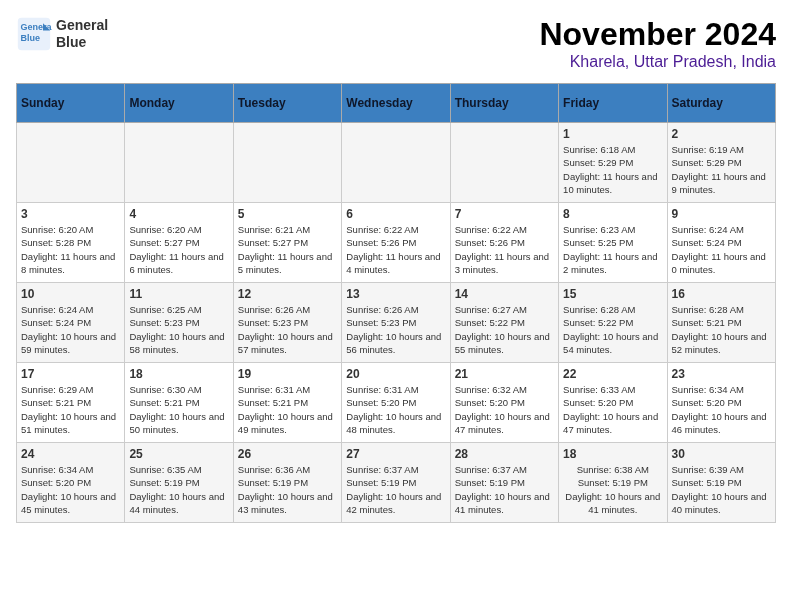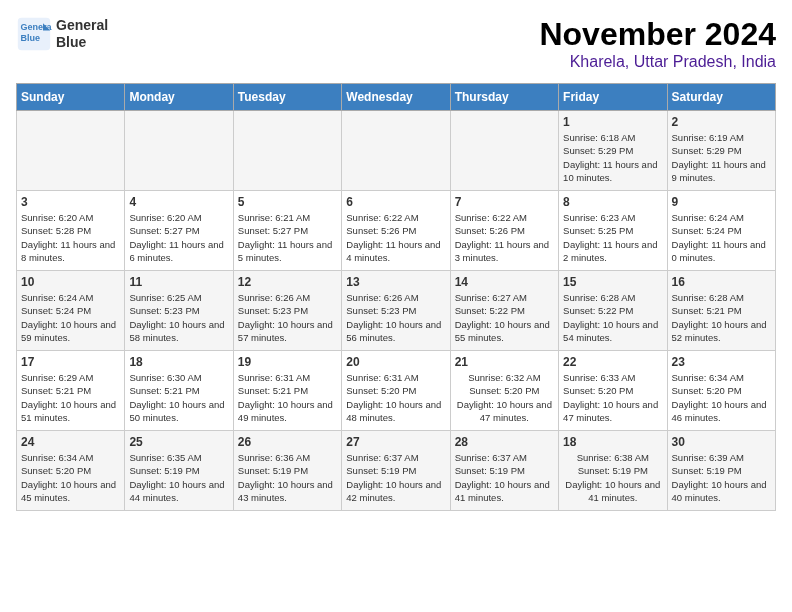--- a/index.html
+++ b/index.html
@@ -43,24 +43,24 @@
       font-size: 16px;
       color: #4c1d95;
     }
     table {
       width: 100%;
       border-collapse: collapse;
       table-layout: fixed;
     }
     thead tr th {
       background-color: #3c7fc0;
-      color: #ffffff;
+      color: #0f172a;
       font-size: 12px;
       font-weight: bold;
-      padding: 6px 4px;
+      padding: 12px 4px;
       text-align: left;
       border: 1px solid #aaa;
     }
     tbody tr td {
       vertical-align: top;
       font-size: 10px;
       color: #333;
       padding: 4px;
       border: 1px solid #ccc;
       height: 80px;
@@ -243,21 +243,21 @@
 Daylight: 10 hours and 49 minutes.</div>
         </td>
         <td>
           <span class="day-num">20</span>
           <div class="day-info" style="white-space: pre-line;">Sunrise: 6:31 AM
 Sunset: 5:20 PM
 Daylight: 10 hours and 48 minutes.</div>
         </td>
         <td>
           <span class="day-num">21</span>
-          <div class="day-info" style="white-space: pre-line; text-align: center;">Sunrise: 6:32 AM
+          <div class="day-info" style="white-space: pre-line;">Sunrise: 6:32 AM
 Sunset: 5:20 PM
 Daylight: 10 hours and 47 minutes.</div>
         </td>
         <td>
           <span class="day-num">22</span>
           <div class="day-info" style="white-space: pre-line;">Sunrise: 6:33 AM
 Sunset: 5:20 PM
 Daylight: 10 hours and 47 minutes.</div>
         </td>
         <td>

